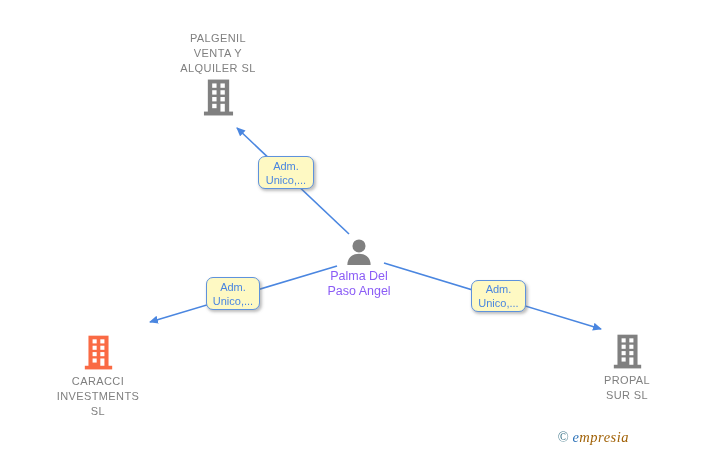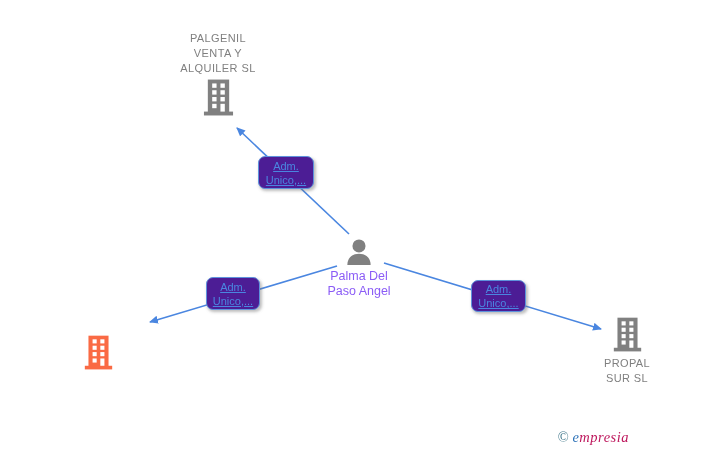--- a/index.html
+++ b/index.html
@@ -33,32 +33,31 @@
   .person-name {
     white-space: pre-line;
     color: #8b5cf6;
     font-size: 12.5px;
     line-height: 15px;
   }
   .icon-wrap { display: block; line-height: 0; }
   .gap { height: 3px; }
   .edge-label {
     position: absolute; z-index: 3;
-    background: #4c1d95;
+    background: #fef9c3;
     border: 1.5px solid #5e92dc;
     border-radius: 7px;
     box-shadow: 1.5px 2px 3px rgba(110,110,110,0.45);
     color: #4a86e0;
     font-size: 11px;
     line-height: 14px;
     display: flex; align-items: center; justify-content: center;
     text-align: center;
     white-space: pre-line;
     cursor: pointer;
-    text-decoration: underline;
   }
   .watermark {
     position: absolute; right: 3px; bottom: 4px; z-index: 4;
     font-family: "Liberation Serif", "DejaVu Serif", serif;
     font-size: 14.5px;
     cursor: pointer;
     user-select: none;
   }
   .watermark .copy { font-style: normal; }
   .watermark .brand { font-style: italic; letter-spacing: 0.5px; }
@@ -131,23 +130,26 @@
           <rect x="10.5" y="11" width="4.5" height="4.5"></rect>
           <rect x="19" y="11" width="4.5" height="4.5"></rect>
           <rect x="10.5" y="18" width="4.5" height="4.5"></rect>
           <rect x="19" y="18" width="4.5" height="4.5"></rect>
           <rect x="10.5" y="25" width="4.5" height="4.5"></rect>
           <rect x="19" y="25" width="4.5" height="8"></rect>
         </g>
       </svg>
     </span>
     <div class="gap"></div>
+    <div class="node-name">CARACCI
+INVESTMENTS
+SL</div>
   </div>
 
-  <div class="node" style="left:567px; top:317px; width:120px;">
+  <div class="node" style="left:567px; top:334px; width:120px;">
     <span class="icon-wrap">
       <svg width="31" height="36" viewBox="0 0 34 38">
         <g fill="#808080">
           <rect x="6" y="0" width="22" height="34"></rect>
           <rect x="2" y="33" width="30" height="4"></rect>
         </g>
         <g fill="#ffffff">
           <rect x="10.5" y="4" width="4.5" height="4.5"></rect>
           <rect x="19" y="4" width="4.5" height="4.5"></rect>
           <rect x="10.5" y="11" width="4.5" height="4.5"></rect>
@@ -167,16 +169,16 @@
   <div class="edge-label" style="left:258px; top:156px; width:54px; height:31px;">Adm.
 Unico,...</div>
 
   <div class="edge-label" style="left:206px; top:277px; width:52px; height:31px;">Adm.
 Unico,...</div>
 
   <div class="edge-label" style="left:471px; top:280px; width:53px; height:30px;">Adm.
 Unico,...</div>
 
   <div class="watermark">
-    <span class="copy" style="color: rgb(75, 127, 145);">© </span><span class="brand" style="color: rgb(45, 114, 184);">e</span><span class="brand" style="color: #be185d;">mpresia</span>
+    <span class="copy" style="color: rgb(75, 127, 145);">© </span><span class="brand" style="color: rgb(45, 114, 184);">e</span><span class="brand" style="color: #a16207;">mpresia</span>
   </div>
 
 </div>
 
 </body></html>

